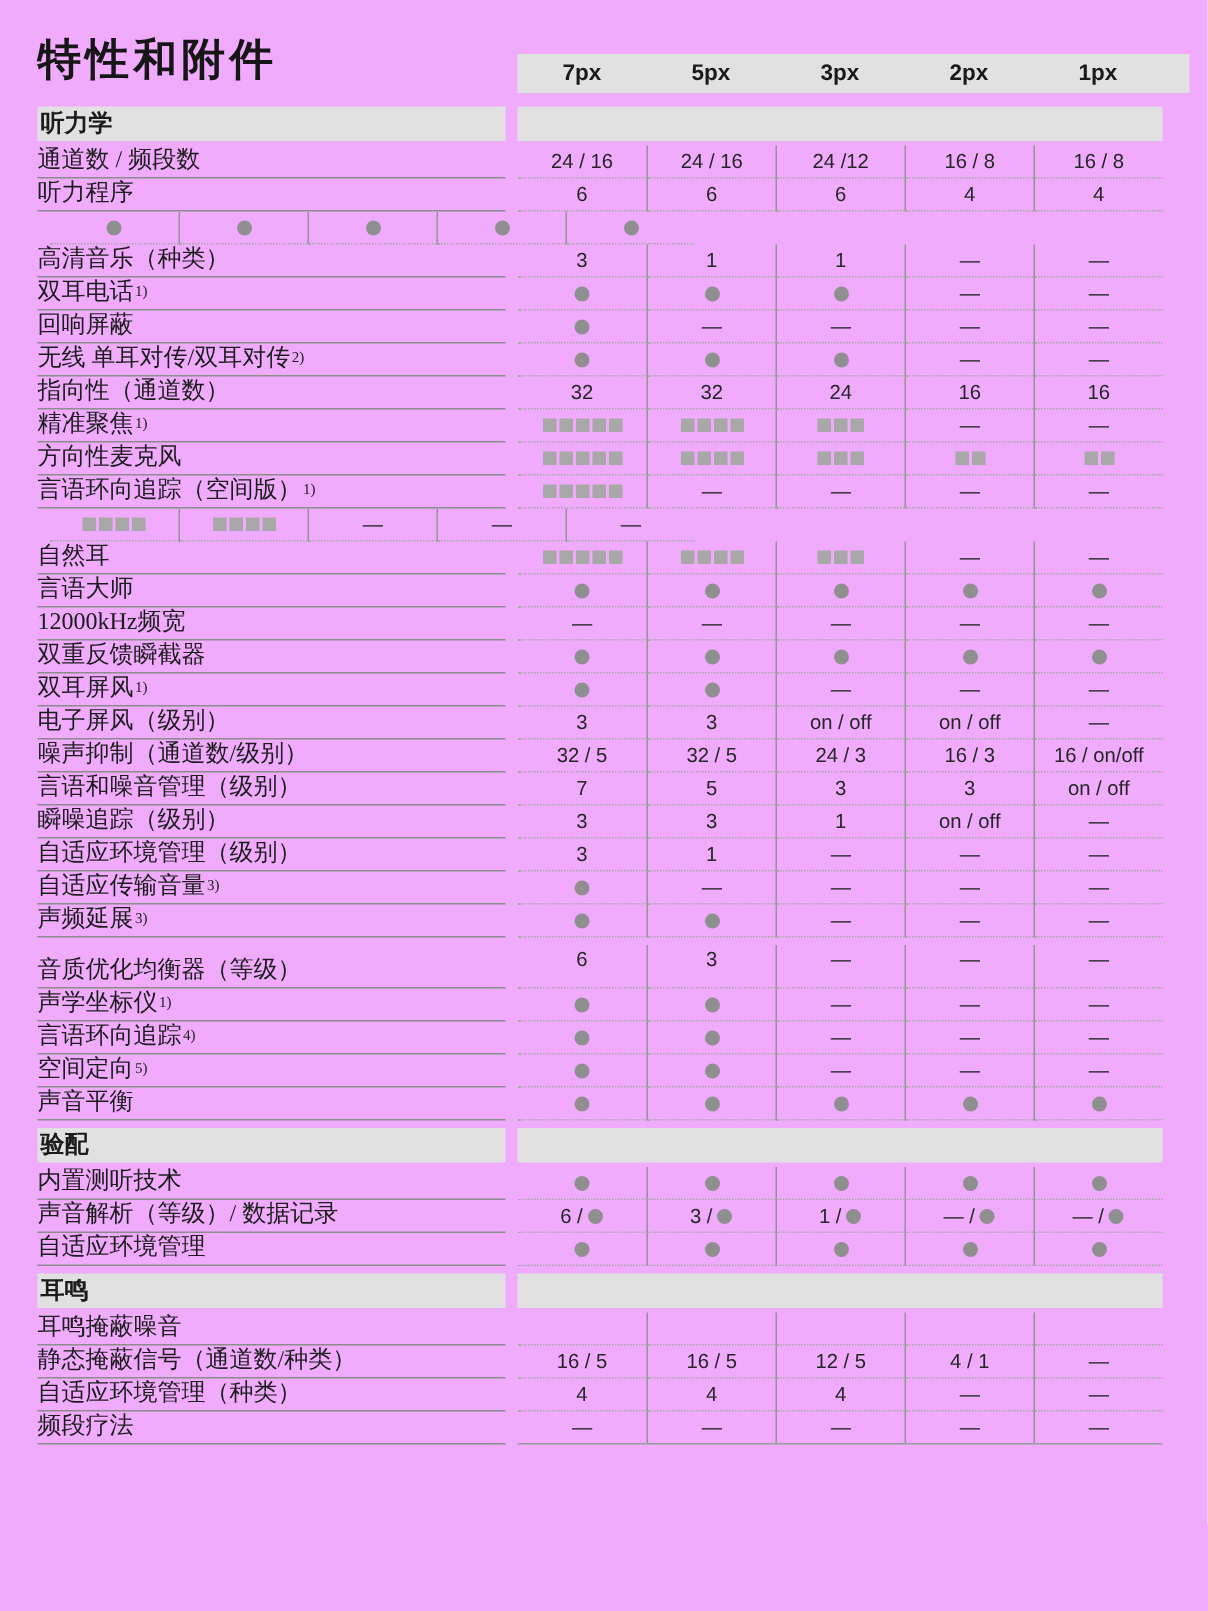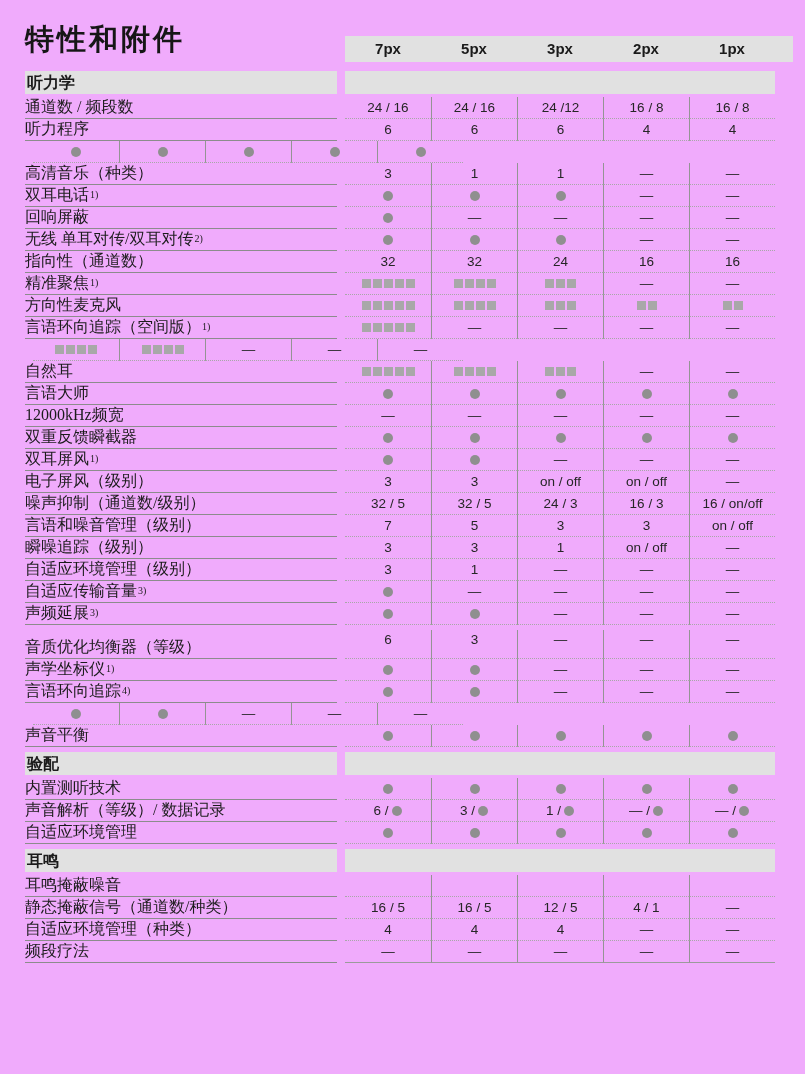--- a/index.html
+++ b/index.html
@@ -715,20 +715,24 @@
             </div>
             <div class="cell">
               <span class="txt">—</span>
             </div>
             <div class="cell">
               <span class="txt">—</span>
             </div>
           </div>
         </div>
         <div class="row">
+          <div class="row-label">
+            <span>空间定向</span>
+            <sup>5)</sup>
+          </div>
           <div class="cells">
             <div class="cell">
               <div class="dot"></div>
             </div>
             <div class="cell">
               <div class="dot"></div>
             </div>
             <div class="cell">
               <span class="txt">—</span>
             </div>

